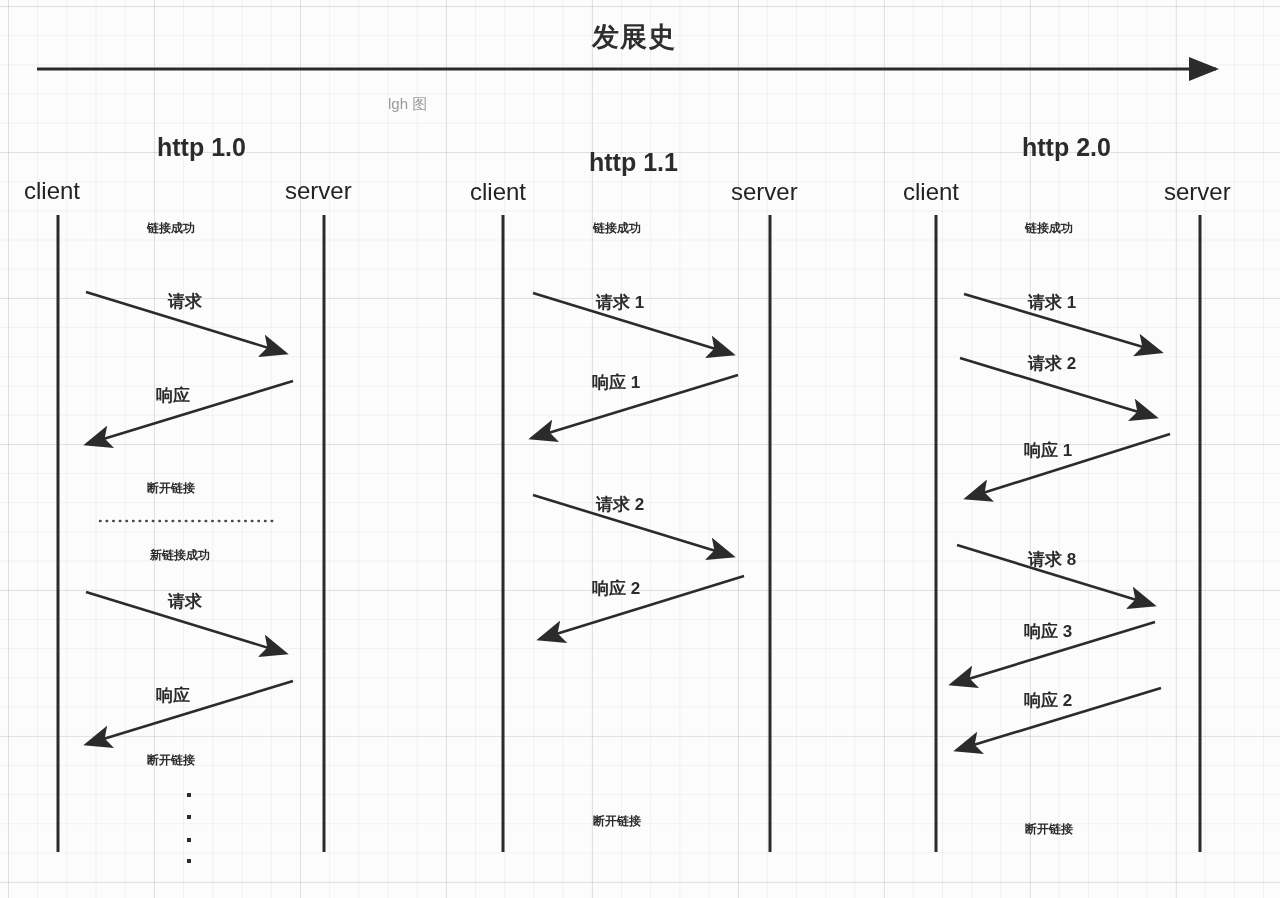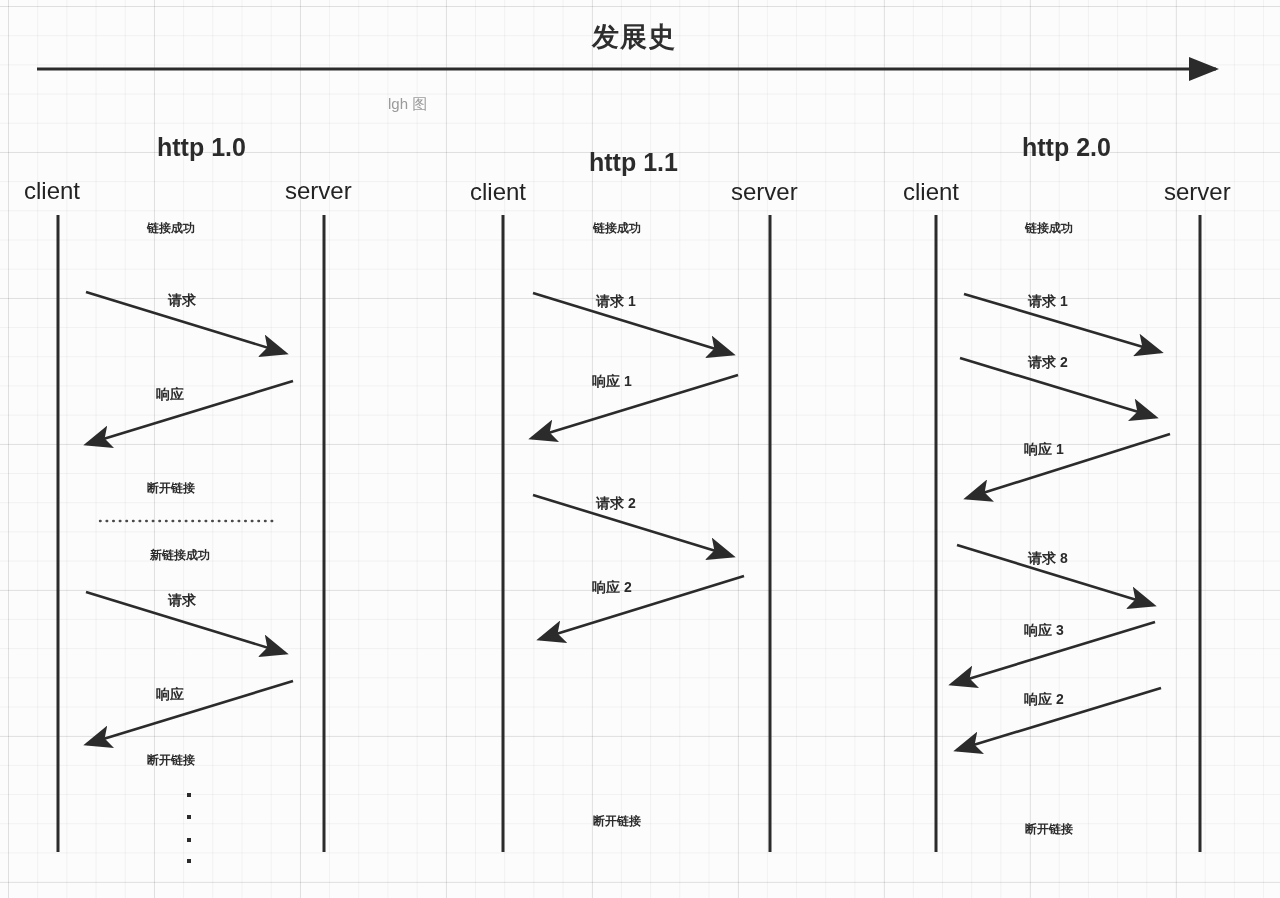--- a/index.html
+++ b/index.html
@@ -57,21 +57,21 @@
     font-size: 25px;
     font-weight: 700;
     color: #2b2b2b;
   }
   .actor-label {
     font-size: 24px;
     font-weight: 400;
     color: #232323;
   }
   .msg-label {
-    font-size: 14px;
+    font-size: 17px;
     font-weight: 700;
     color: #2b2b2b;
   }
   .note-label {
     font-size: 12px;
     font-weight: 700;
     color: #2b2b2b;
   }
 </style>
 </head>

